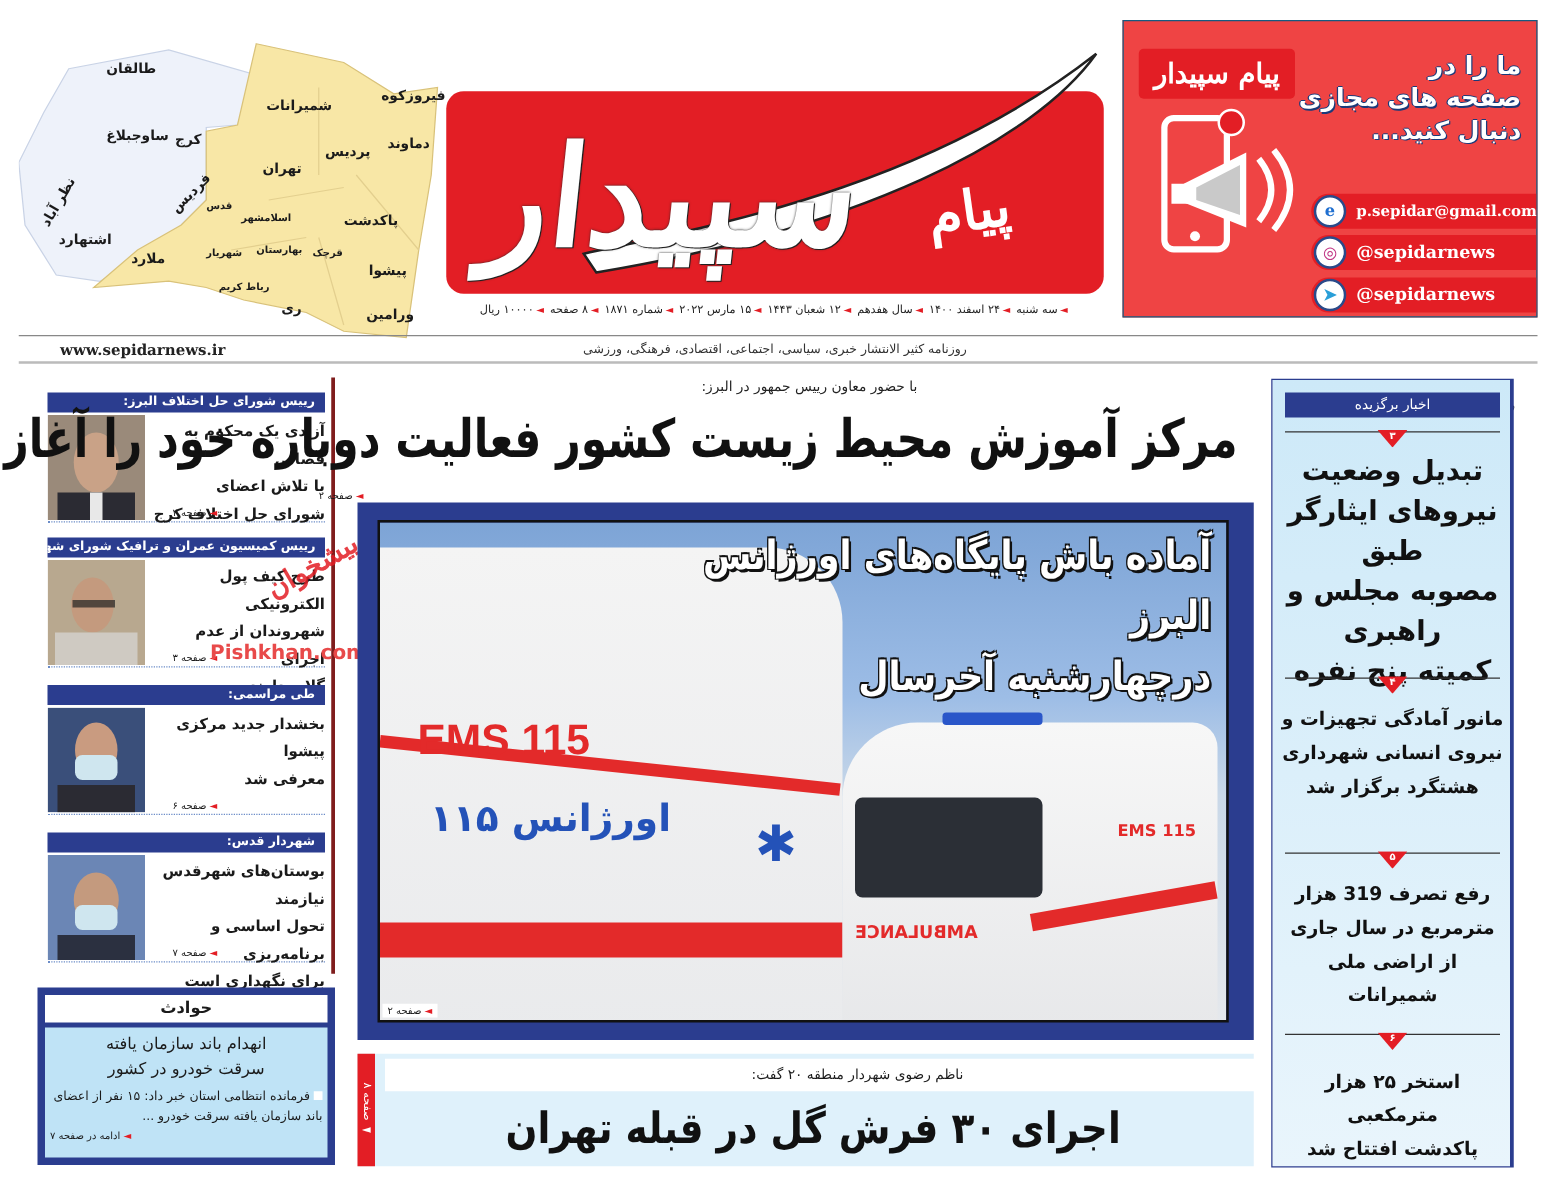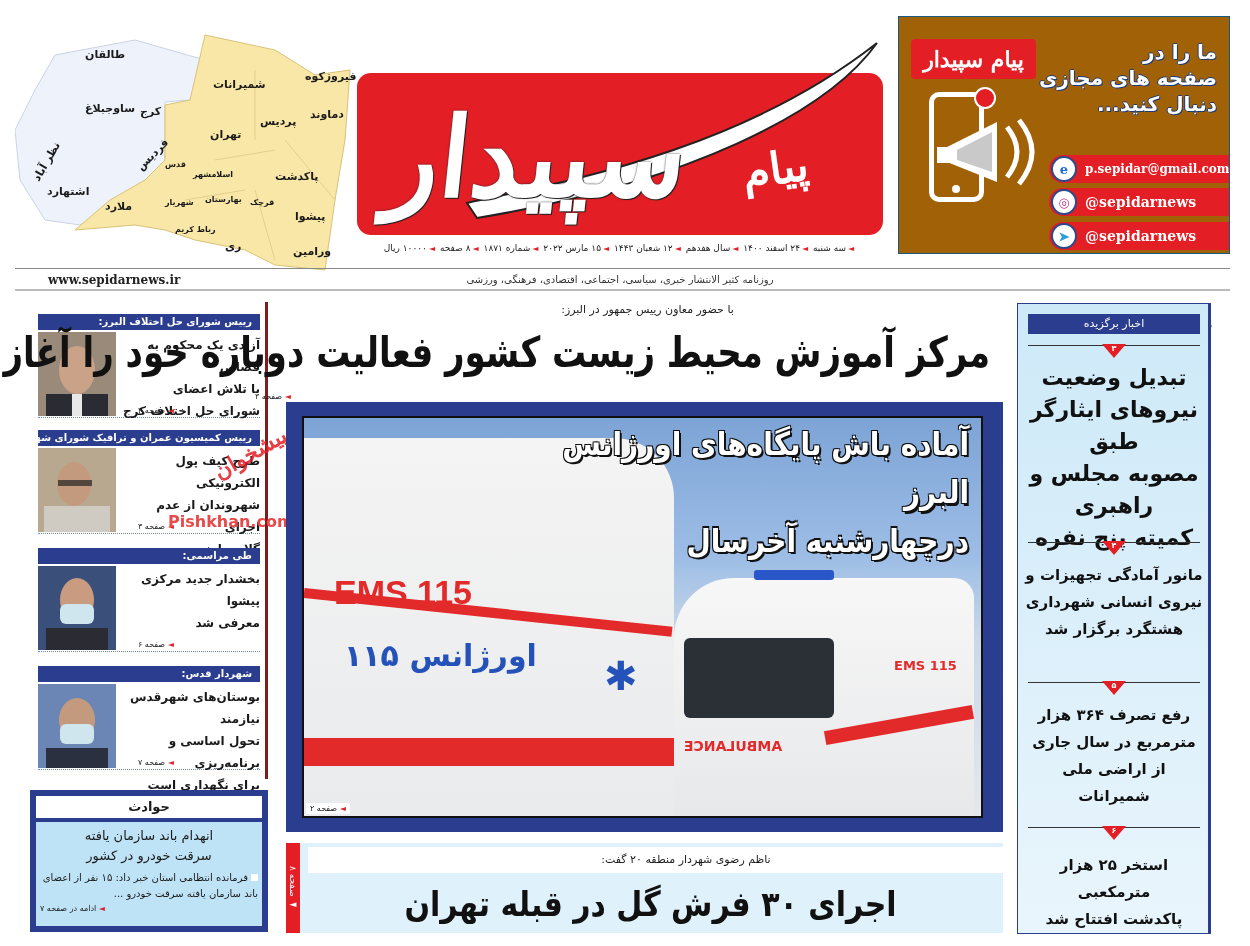--- a/index.html
+++ b/index.html
@@ -36,21 +36,21 @@
   .logo-big {
     position: absolute; left: 30px; top: 20px;
     color: #fff; font-size: 110px; font-weight: bold;
     font-family: "DejaVu Serif", serif;
     text-shadow: 0 0 2px #222, 1px 1px 0 #222;
     letter-spacing: -4px; transform: skewX(-6deg);
   }
 
   .ad {
     left: 898px; top: 16px; width: 332px; height: 238px;
-    background: #a16207; border: 1px solid #155a80;
+    background: #ef4444; border: 1px solid #155a80;
     overflow: hidden;
   }
   .ad-logo {
     position: absolute; left: 12px; top: 22px; width: 125px; height: 40px;
     background: #e31e25; border-radius: 4px;
     color: #fff; font-size: 22px; font-weight: bold; text-align: center;
     line-height: 40px; font-family: "DejaVu Serif", serif;
   }
   .ad-text {
     position: absolute; right: 12px; top: 22px; width: 180px;
@@ -480,21 +480,21 @@
   <div class="ritem med" style="top:258px">
     <div>مانور آمادگی تجهیزات و</div>
     <div>نیروی انسانی شهرداری</div>
     <div>هشتگرد برگزار شد</div>
   </div>
 
   <div class="rnum" style="top:377px">
       <span>۵</span>
     </div>
   <div class="ritem med" style="top:398px">
-    <div>رفع تصرف ۳۶۴ هزار</div>
+    <div>رفع تصرف 319 هزار</div>
     <div>مترمربع در سال جاری</div>
     <div>از اراضی ملی شمیرانات</div>
   </div>
 
   <div class="rnum" style="top:522px">
       <span>۶</span>
     </div>
   <div class="ritem med" style="top:548px">
     <div>استخر ۲۵ هزار مترمکعبی</div>
     <div>پاکدشت افتتاح شد</div>

